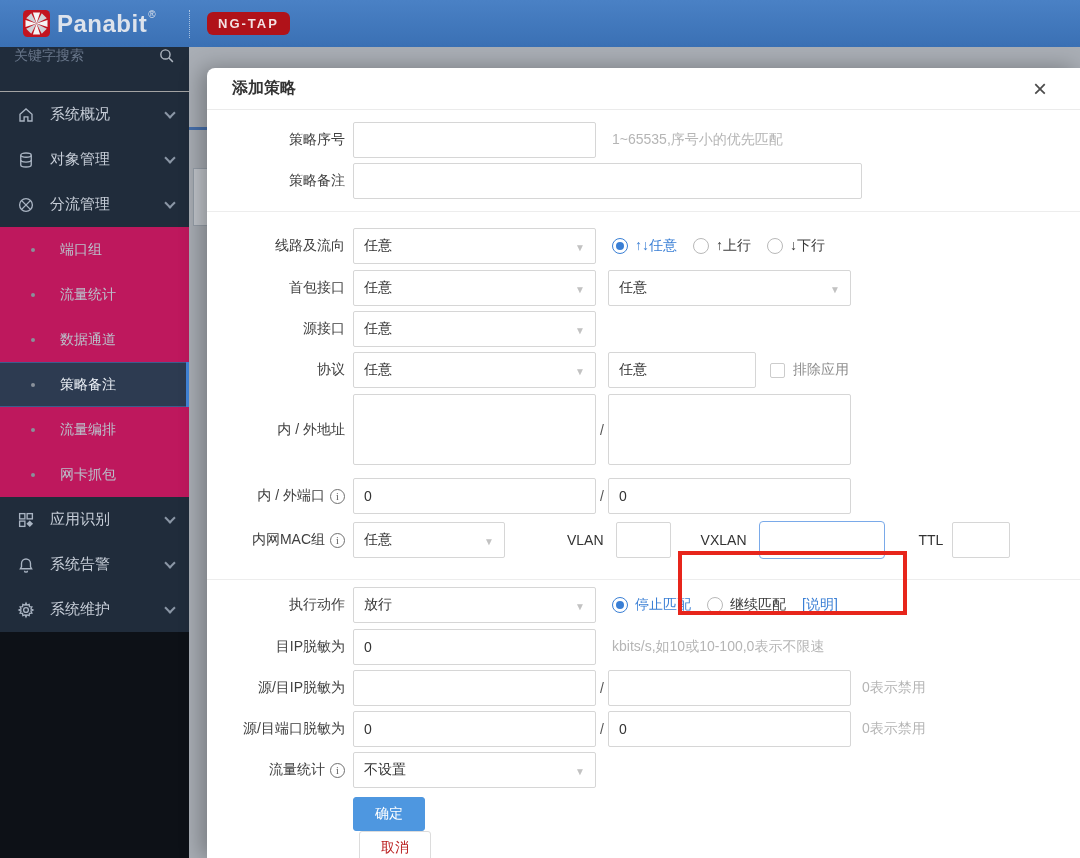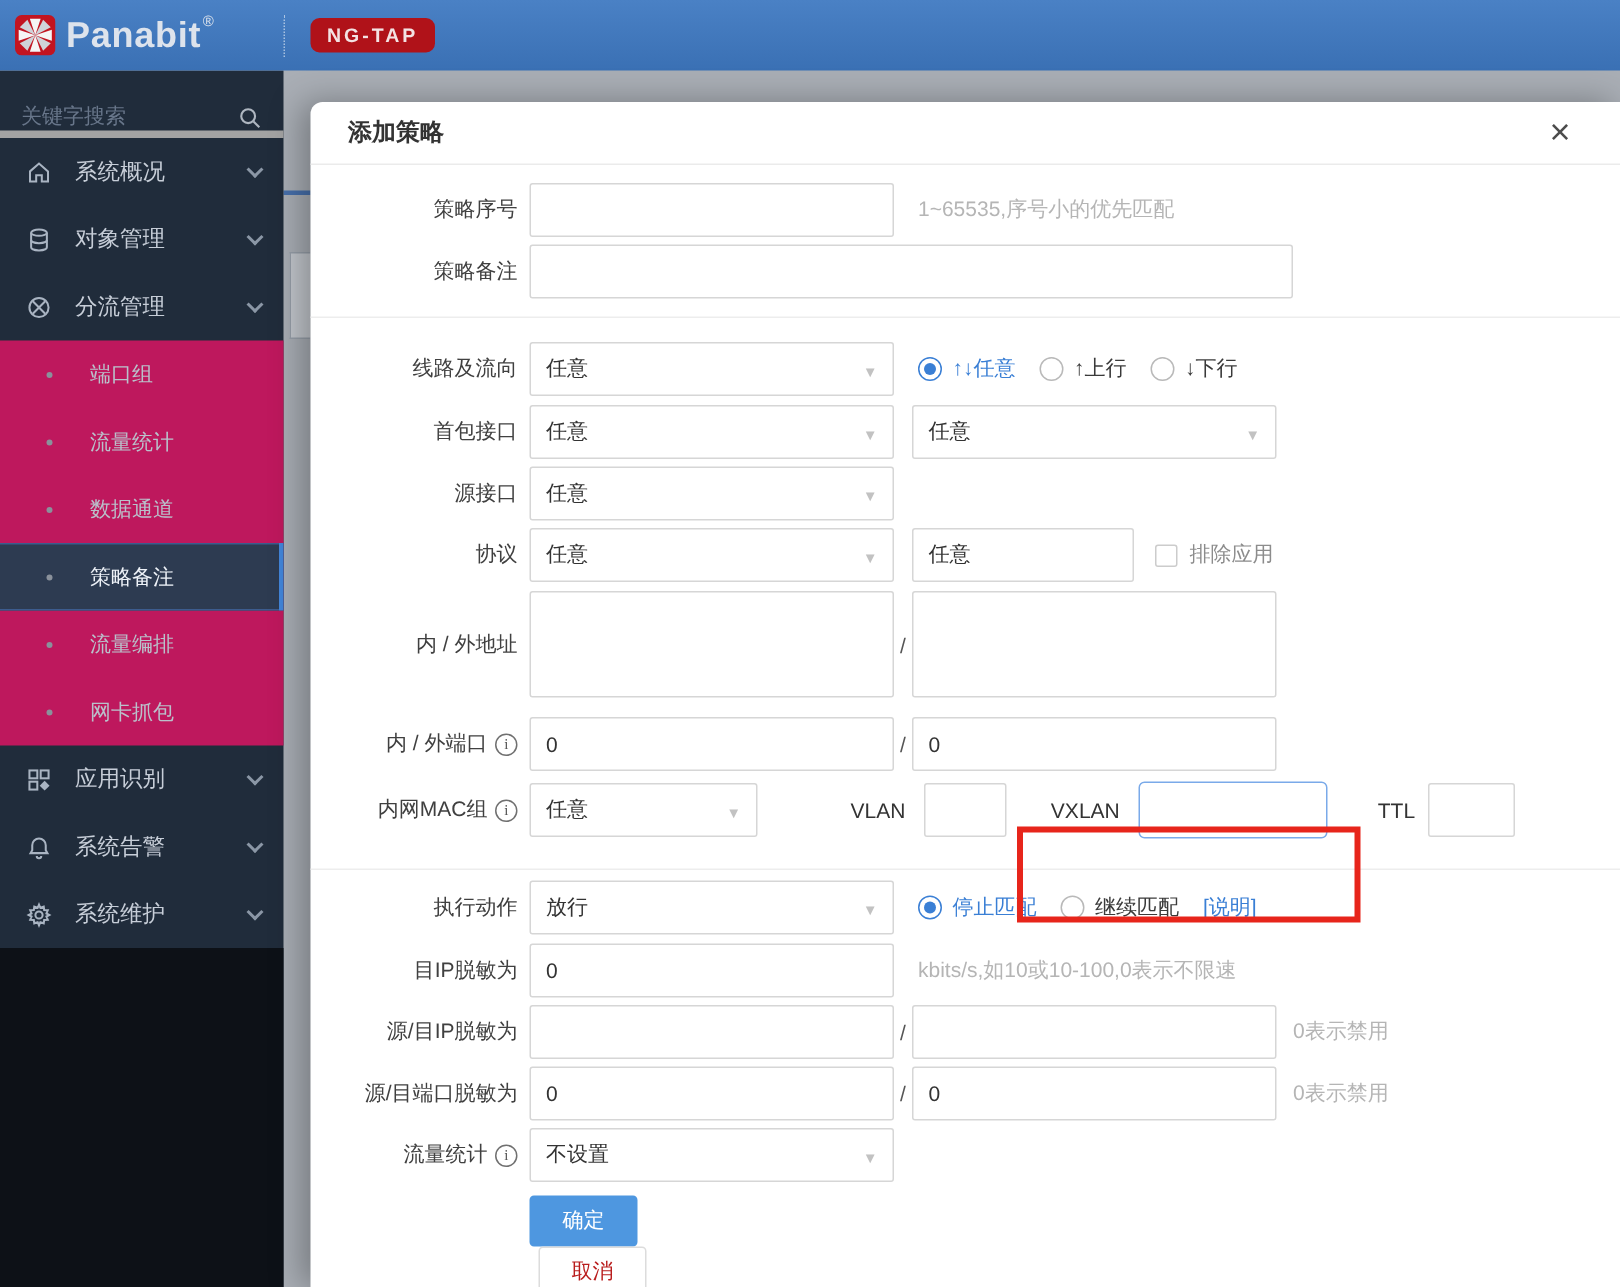--- a/index.html
+++ b/index.html
@@ -1,33 +1,33 @@
 <!DOCTYPE html>
 <html><head>
 <meta charset="utf-8">
 <style>
   * { margin:0; padding:0; box-sizing:border-box; }
   html,body { width:1080px; height:858px; overflow:hidden; font-family:"Liberation Sans","DejaVu Sans",sans-serif; background:#a9aeb5; }
 
   
   .topbar { position:absolute; left:0; top:0; width:1080px; height:47px;
     background:linear-gradient(#4a81c5,#3a70b4); display:flex; align-items:center; z-index:5; }
-  .logo-wrap { width:189px; height:100%; display:flex; align-items:center; padding-left:10px; flex:none; }
+  .logo-wrap { width:189px; height:100%; display:flex; align-items:center; padding-left:23px; flex:none; }
   .logo-mark { width:27px; height:27px; margin-right:7px; flex:none; }
   .brand { font-size:24px; color:#dde3ec; font-weight:600; letter-spacing:.5px; line-height:1; }
   .reg { font-size:10px; color:#dde3ec; position:relative; top:-9px; margin-left:1px; }
   .tb-sep { height:28px; border-left:1px dotted rgba(255,255,255,.55); }
   .badge { margin-left:17px; background:#b01219; color:#f3e2e3; font-size:13px; font-weight:600;
     letter-spacing:2px; padding:5px 11px; border-radius:6px; line-height:1; }
 
   
   .sidebar { position:absolute; left:0; top:47px; width:189px; height:811px; background:#202c3b;
     display:flex; flex-direction:column; z-index:4; }
-  .search-row { height:45px; flex:none; display:flex; align-items:flex-end; justify-content:space-between;
-    padding:0 14px; border-bottom:5px solid #a3a3a3; }
+  .search-row { height:45px; flex:none; display:flex; align-items:flex-start; justify-content:space-between;
+    padding:0 14px; border-bottom:1px solid #a3a3a3; }
   .search-ph { color:#68768a; font-size:14px; }
   .menu-item { height:45px; flex:none; display:flex; align-items:center; padding:0 15px; color:#c7ced8; font-size:15px; cursor:pointer; }
   .mi-icon { width:22px; margin-right:13px; display:flex; justify-content:center; align-items:center; color:#a9b4c2; }
   .mi-label { flex:1; }
   .chev { width:8px; height:8px; border-right:2px solid #8b97a6; border-bottom:2px solid #8b97a6;
     transform:rotate(45deg); margin-top:-4px; flex:none; }
   .submenu { background:#be185d; }
   .sub-item { height:45px; display:flex; align-items:center; padding-left:31px; color:#bac1cb; font-size:14px; cursor:pointer; }
   .bullet { width:4px; height:4px; border-radius:50%; background:#8a919b; margin-right:25px; flex:none; }
   .sub-item.active { background:#2d3b51; color:#eef2f8; border-right:3px solid #4285d9;

